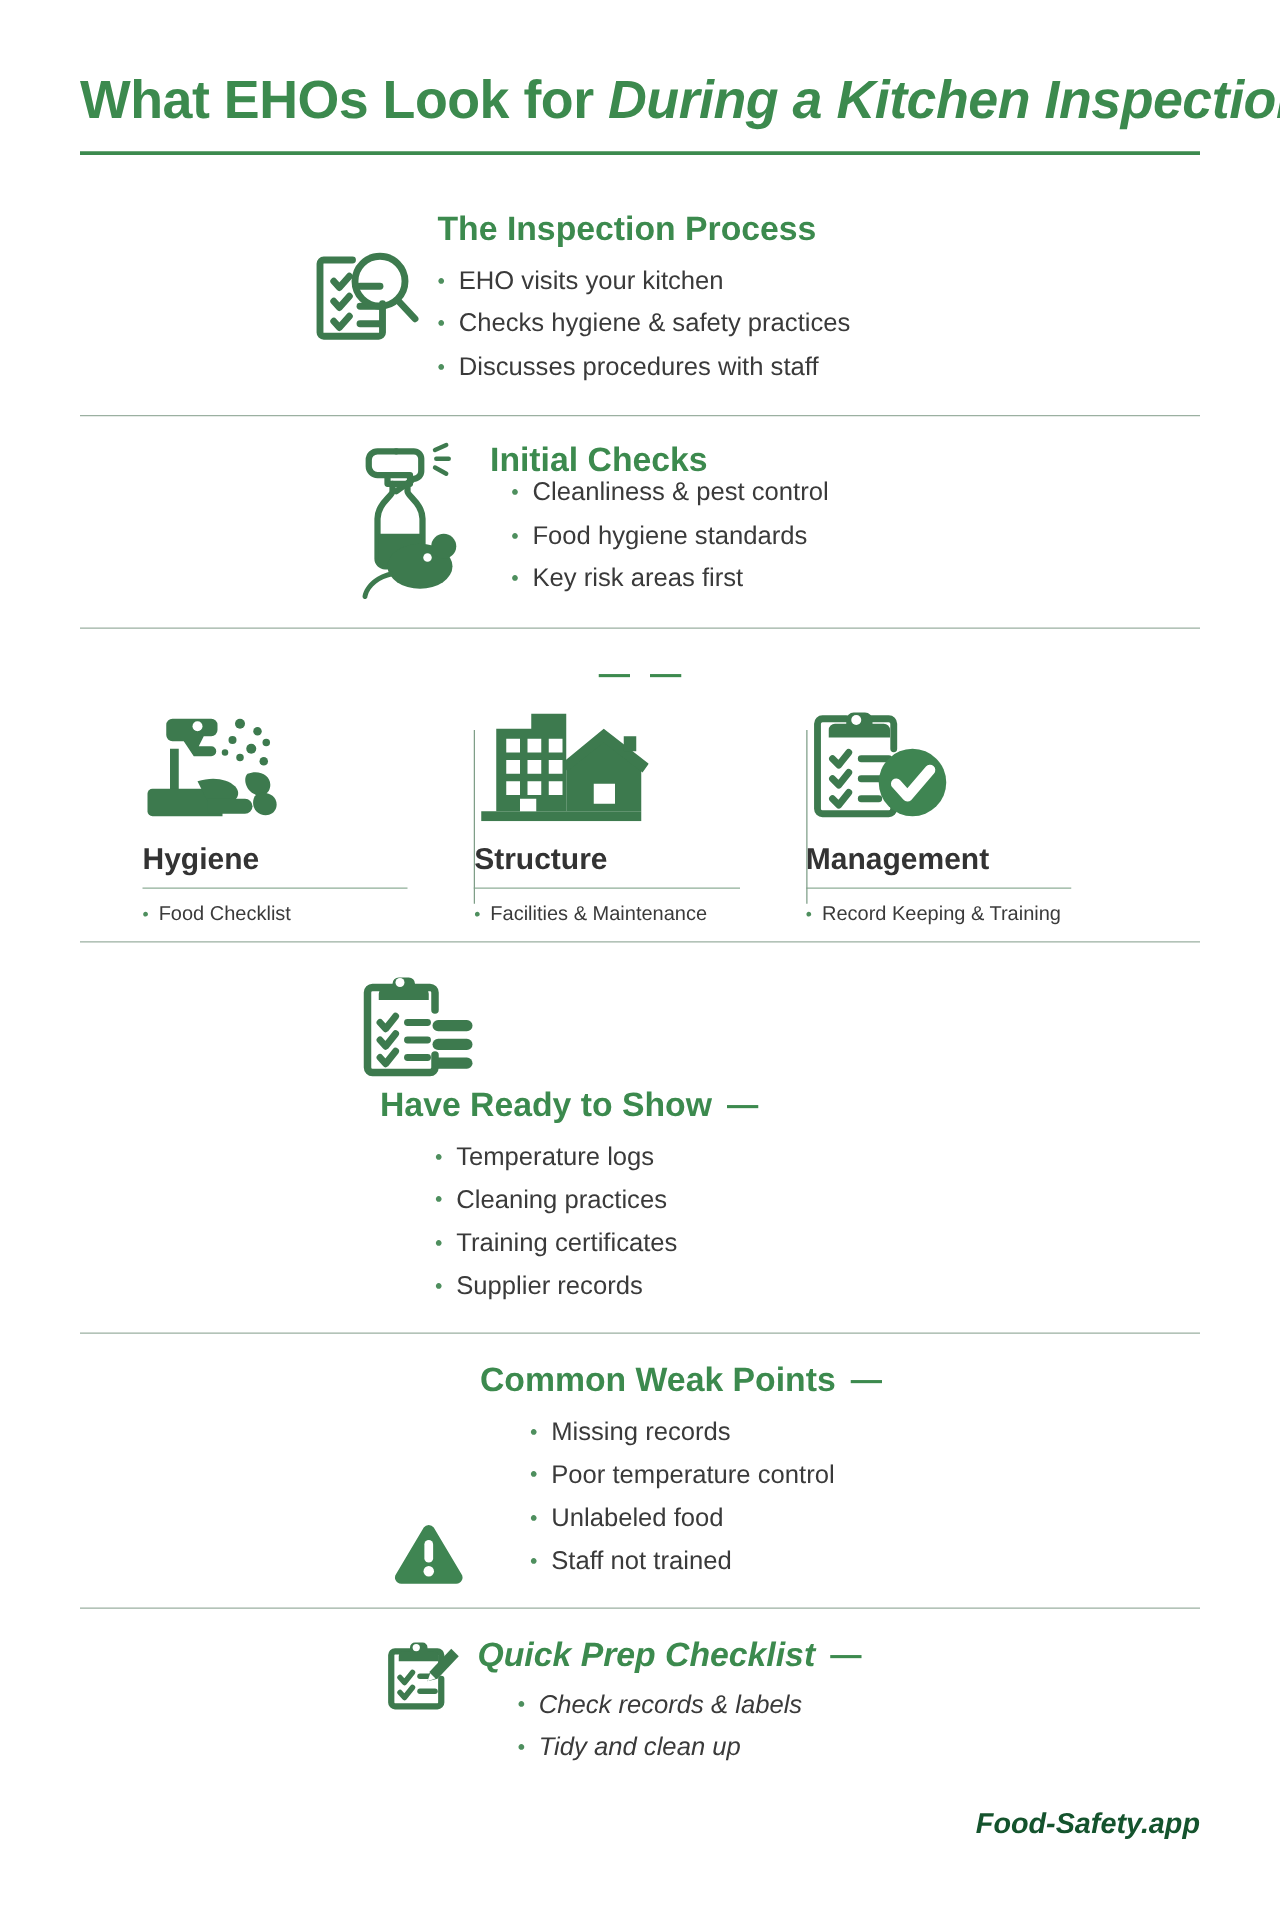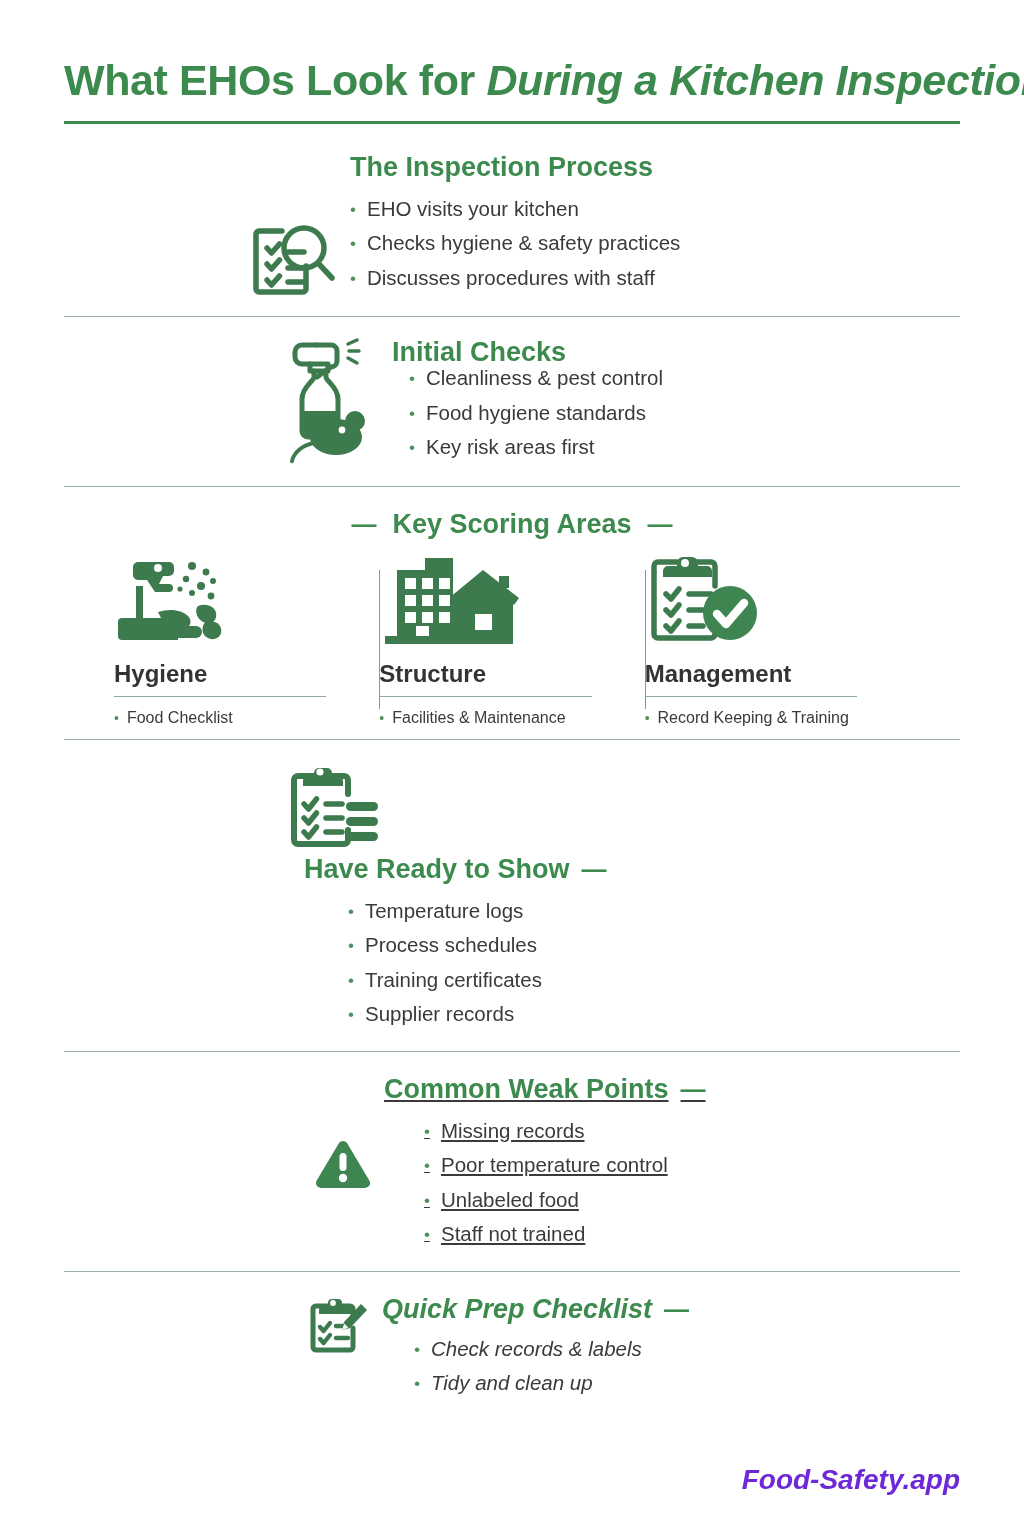--- a/index.html
+++ b/index.html
@@ -65,21 +65,21 @@
     font-size:17px;
     line-height:1;
     transform:translateY(-1px);
   }
   li.it { font-style:italic; }
 
   .icon { display:block; flex:none; }
 
   
   #sec-process { padding-top:22px; padding-bottom:14px; }
-  #sec-process .row { display:flex; align-items:flex-end; padding-left:184px; }
+  #sec-process .row { display:flex; align-items:center; padding-left:184px;margin-top:16px; }
   #sec-process .txt { padding-top:6px; }
   #sec-process .sec-head { margin-bottom:16px; padding-left:10px;}
   #sec-process ul { padding-left:10px; }
 
   
   #sec-initial { padding-top:20px; padding-bottom:14px; }
   #sec-initial .row { display:flex; align-items:flex-start; padding-left:222px; }
   #sec-initial .sec-head { padding-left:18px;}
   #sec-initial ul { padding-left:35px; }
 
@@ -109,35 +109,35 @@
   .col-sub .bul { color:#4e8f5e; font-size:14px; }
 
   
   #sec-ready { padding-top:20px; padding-bottom:12px; }
   #sec-ready .row { display:flex; align-items:flex-start; padding-left:222px;flex-direction:column; }
   #sec-ready .sec-head { margin-bottom:16px; padding-left:18px; }
   #sec-ready ul { padding-left:62px; }
 
   
   #sec-weak { padding-top:22px; padding-bottom:12px; }
-  #sec-weak .row { display:flex; align-items:center; padding-left:250px;text-decoration:underline; }
+  #sec-weak .row { display:flex; align-items:flex-end; padding-left:250px; }
   #sec-weak .sec-head { margin-bottom:16px; padding-left:12px; }
   #sec-weak ul { padding-left:52px; }
 
   
   #sec-quick { padding-top:22px; }
   #sec-quick .row { display:flex; align-items:flex-start; padding-left:242px; }
   #sec-quick .sec-head { margin-bottom:14px; padding-left:14px; }
   #sec-quick ul { padding-left:46px; }
 
   
   .footer {
-    position:absolute; right:64px; bottom:40px;
-    font-size:28px; font-weight:bold; font-style:italic;
-    color:#6d28d9;
+    position:absolute; right:64px; bottom:64px;
+    font-size:23px; font-weight:bold; font-style:italic;
+    color:#14532d;
   }
 </style>
 </head>
 <body>
 
 <div class="page">
 
   <div class="title-wrap">
     <div class="title"><span>What EHOs Look for </span><span class="em">During a Kitchen Inspection</span></div>
     <div class="title-rule"></div>
@@ -226,21 +226,20 @@
             </li>
         </ul>
       </div>
     </div>
   </div>
   <div class="divider"></div>
 
   <div class="section" id="sec-scoring">
     <div class="heading">
       <span class="dash">—</span>
-      <span class="sec-title">Key Scoring Areas</span>
       <span class="dash">—</span>
     </div>
     <div class="cols">
 
       <div class="col">
         <div class="col-icon">
           <span class="icon">
             <svg width="118" height="88" viewBox="0 0 118 88">
               <g fill="#3d7a4e">
                 <path d="M33 6 h22 a5 5 0 0 1 5 5 v4 a5 5 0 0 1 -5 5 h-6 l-4 8 h10 a4 4 0 0 1 0 8 h-14 l-8 -12 h-9 a5 5 0 0 1 -5 -5 V11 a5 5 0 0 1 5 -5 z"></path>
@@ -371,21 +370,21 @@
           <span class="sec-title">Have Ready to Show</span>
           <span class="dash">—</span>
         </div>
         <ul>
           <li>
               <span class="bul">•</span>
               <span>Temperature logs</span>
             </li>
           <li>
               <span class="bul">•</span>
-              <span>Process schedules</span>
+              <span>Cleaning practices</span>
             </li>
           <li>
               <span class="bul">•</span>
               <span>Training certificates</span>
             </li>
           <li>
               <span class="bul">•</span>
               <span>Supplier records</span>
             </li>
         </ul>

